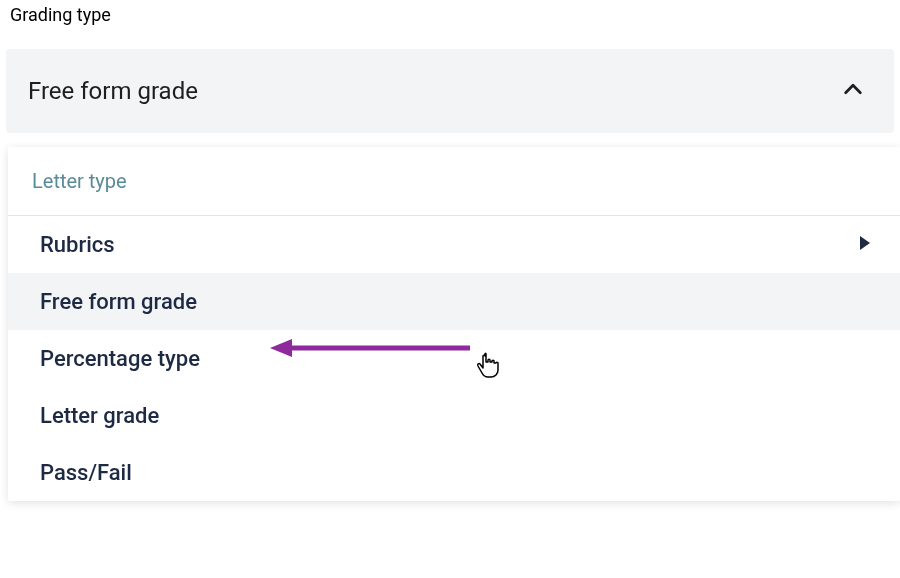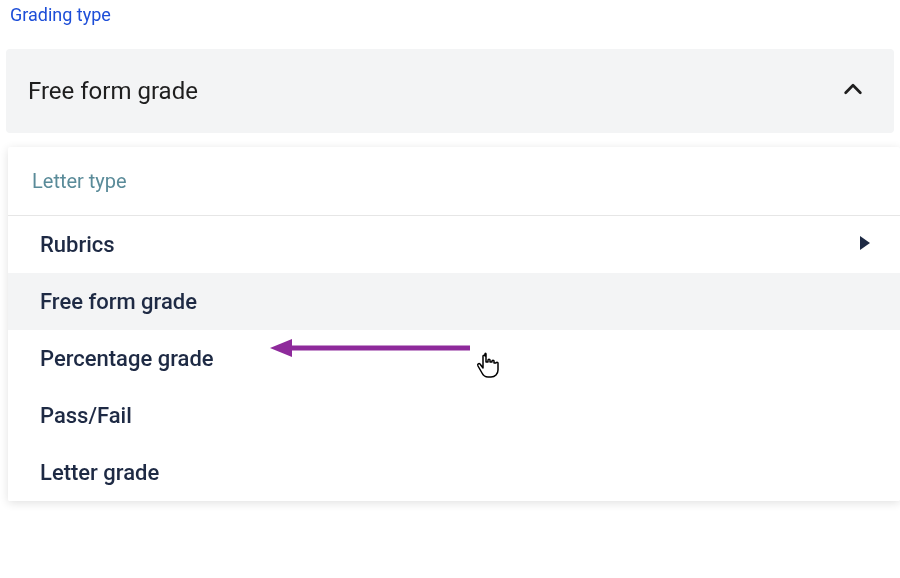--- a/index.html
+++ b/index.html
@@ -9,21 +9,21 @@
     }
     body {
       font-family: -apple-system, BlinkMacSystemFont, "Segoe UI", Roboto, Helvetica, Arial, sans-serif;
       background: #fff;
       width: 900px;
       height: 578px;
       overflow: hidden;
       position: relative;
     }
     .field-label {
-      color: #1d4ed8;
+      color: #000000;
       font-size: 18px;
       font-weight: 400;
       padding: 4px 10px 0 10px;
     }
     .dropdown-trigger {
       margin: 24px 6px 0 6px;
       background: #f3f4f5;
       border-radius: 4px;
       padding: 28px 30px 28px 22px;
       display: flex;
@@ -112,27 +112,27 @@
       <div class="dropdown-option">
         <span class="dropdown-option-text">Rubrics</span>
         <span><svg class="caret-right" viewBox="0 0 10 14">
             <polygon points="0,0 10,7 0,14" fill="#1e2a44"></polygon>
           </svg></span>
       </div>
       <div class="dropdown-option highlighted">
         <span class="dropdown-option-text">Free form grade</span>
       </div>
       <div class="dropdown-option">
-        <span class="dropdown-option-text">Percentage grade</span>
+        <span class="dropdown-option-text">Percentage type</span>
+      </div>
+      <div class="dropdown-option">
+        <span class="dropdown-option-text">Letter grade</span>
       </div>
       <div class="dropdown-option">
         <span class="dropdown-option-text">Pass/Fail</span>
-      </div>
-      <div class="dropdown-option">
-        <span class="dropdown-option-text">Letter grade</span>
       </div>
     </div>
 </div>
 
 <svg class="annotation-arrow" viewBox="0 0 200 24">
   <line x1="200" y1="12" x2="14" y2="12" stroke="#8e2a9b" stroke-width="5"></line>
   <polygon points="0,12 22,3 22,21" fill="#8e2a9b"></polygon>
 </svg>
 
 <svg class="pointer-cursor" viewBox="0 0 24 26">

